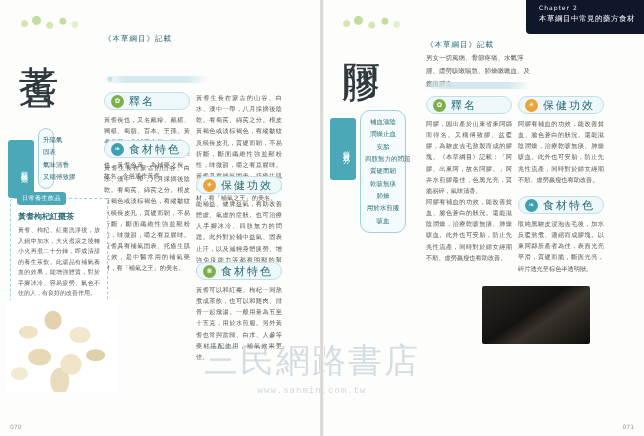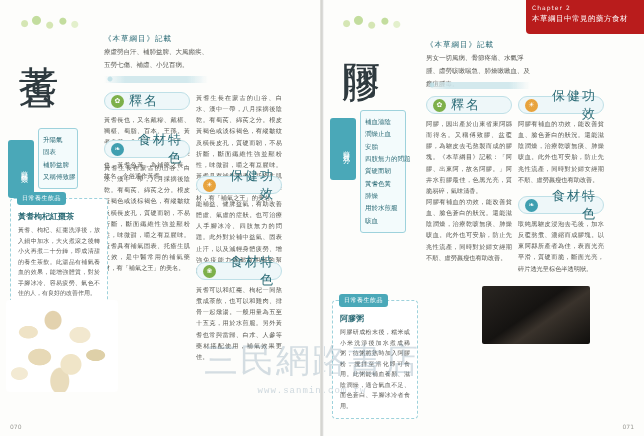--- a/index.html
+++ b/index.html
@@ -23,24 +23,24 @@
   .page.left{left:0;}
   .page.right{left:322px;}
   .gutter{
     position:absolute;left:320px;top:0;width:4px;height:436px;
     background:linear-gradient(to right,#e6e6e2,#cfcfcb,#ffffff);
     z-index:40;
   }
   
   .chapter-tab{
     position:absolute;right:0;top:0;width:118px;height:34px;
-    background:#b91c1c;color:#fff;
+    background:#0f172a;color:#fff;
     border-bottom-left-radius:4px;
     z-index:30;
-    padding:4px 8px 0 6px;
+    padding:4px 8px 0 13px;
     box-sizing:border-box;
   }
   .chapter-tab .c1{font-size:6px;letter-spacing:1px;opacity:.95;}
   .chapter-tab .c2{font-size:7.5px;margin-top:3px;letter-spacing:.5px;}
   
   .title-col{
     position:absolute;left:18px;top:14px;width:74px;
   }
   .title-orn{
     width:66px;height:16px;
@@ -72,29 +72,29 @@
     padding:6px 5px;
     box-sizing:border-box;
     text-align:center;
   }
   .side-label.l1{top:140px;height:58px;}
   .side-label.r1{top:118px;height:62px;}
   
   .eff-list{
     position:absolute;
     border:1px solid #9ed2dc;
-    border-radius:3px;
+    border-radius:10px;
     background:#f3fbfc;
     font-size:6.5px;color:#2b6b76;
     line-height:1.9;
     padding:5px 4px;
     box-sizing:border-box;
-    text-align:left;
-  }
-  .eff-list.l{left:38px;top:128px;width:40px;}
+    text-align:center;
+  }
+  .eff-list.l{left:38px;top:128px;width:16px;}
   .eff-list.r{left:38px;top:110px;width:46px;}
   .eff-list div{white-space:nowrap;}
   
   .tipbox{
     position:absolute;
     border:1px dashed #9ed2dc;
     border-radius:4px;
     background:#ffffff;
     box-sizing:border-box;
     padding:12px 7px 7px 7px;
@@ -149,21 +149,21 @@
   }
   .card-head .ic{
     width:13px;height:13px;border-radius:50%;
     margin-right:5px;flex:none;
     display:flex;align-items:center;justify-content:center;
     font-size:7px;color:#fff;
   }
   .ic.green{background:#7db04a;}
   .ic.teal{background:#3f9fb0;}
   .ic.orange{background:#e8a33d;}
-  .card-head .lbl{font-size:13px;color:#2b6b76;letter-spacing:2px;text-align:right;}
+  .card-head .lbl{font-size:11px;color:#2b6b76;letter-spacing:2px;}
   .card-body{
     margin-top:4px;
     font-size:6.2px;line-height:1.8;color:#55554f;text-align:justify;
   }
   
   .bracket-title{
     position:absolute;
     font-size:7.5px;color:#2b6b76;letter-spacing:1px;
   }
   .verse{
@@ -206,26 +206,25 @@
     <div class="title-col">
       <div class="title-orn"></div>
       <div class="big-title">黃耆</div>
     </div>
 
     <div class="side-label l1">藥材功效</div>
 
     <div class="eff-list l">
       <div>升陽氣</div>
       <div>固表</div>
-      <div>補肺益脾</div>
+      <div>氣味清香</div>
       <div>又稱傅致膠</div>
     </div>
 
     <div class="bracket-title" style="left:104px;top:34px;">《本草綱目》記載</div>
-    <div class="verse" style="left:104px;top:46px;width:104px;">療虛勞自汗、補肺益脾、大風癲疾、五勞七傷、補虛、小兒百病。</div>
     <div class="divider" style="left:104px;top:76px;width:104px;"></div>
 
     <div class="card" style="left:104px;top:92px;">
       <div class="card-head">
         <span class="ic green">✿</span>
         <span class="lbl">釋名</span>
       </div>
       <div class="card-body">黃耆長也，又名戴糝、戴椹、獨椹、蜀脂、百本、王孫。黃者色黃，為補藥之長，故名。《本草綱目》記載：「耆長也，黃耆色黃，為補藥之長，故名。今俗通作黃耆。」</div>
     </div>
 
@@ -281,21 +280,21 @@
     </div>
 
     <div class="side-label r1">藥材成分</div>
 
     <div class="eff-list r">
       <div>補血滋陰</div>
       <div>潤燥止血</div>
       <div>安胎</div>
       <div>四肢無力的問題</div>
       <div>質硬而韌</div>
-      <div>黃耆色黃</div>
+      <div>乾咳無痰</div>
       <div>肺燥</div>
       <div>用於水煎服</div>
       <div>咳血</div>
     </div>
 
     <div class="bracket-title" style="left:104px;top:40px;">《本草綱目》記載</div>
     <div class="verse" style="left:104px;top:52px;width:104px;">男女一切風病、骨節疼痛、水氣浮腫、虛勞咳嗽喘急、肺燥嗽嗽血、及癰疽腫毒。</div>
     <div class="divider" style="left:104px;top:82px;width:104px;"></div>
 
     <div class="card" style="left:104px;top:96px;">
@@ -319,25 +318,20 @@
     </div>
 
     <div class="card" style="left:196px;top:196px;">
       <div class="card-head">
         <span class="ic teal">❧</span>
         <span class="lbl">食材特色</span>
       </div>
       <div class="card-body">取純黑驢皮浸泡去毛後，加水反覆熬煮、濃縮而成膠塊。以東阿縣所產者為佳，表面光亮平滑，質硬而脆，斷面光亮，碎片透光呈棕色半透明狀。</div>
     </div>
 
-    <div class="tipbox r">
-      <div class="tip-head">日常養生飲品</div>
-      <div class="tip-title">阿膠粥</div>
-      <div class="tip-body">阿膠研成粉末後，糯米或小米洗淨後加水煮成稀粥，待粥將熟時加入阿膠粉，攪拌至溶化即可食用。此粥能補血養顏、滋陰潤燥，適合氣血不足、面色蒼白、手腳冰冷者食用。</div>
-    </div>
 
     <div class="photo gelatin"></div>
 
     <div class="folio r">071</div>
   </div>
 
   <div class="gutter"></div>
 
   <div class="watermark">
     <span>三民網路書店</span>

